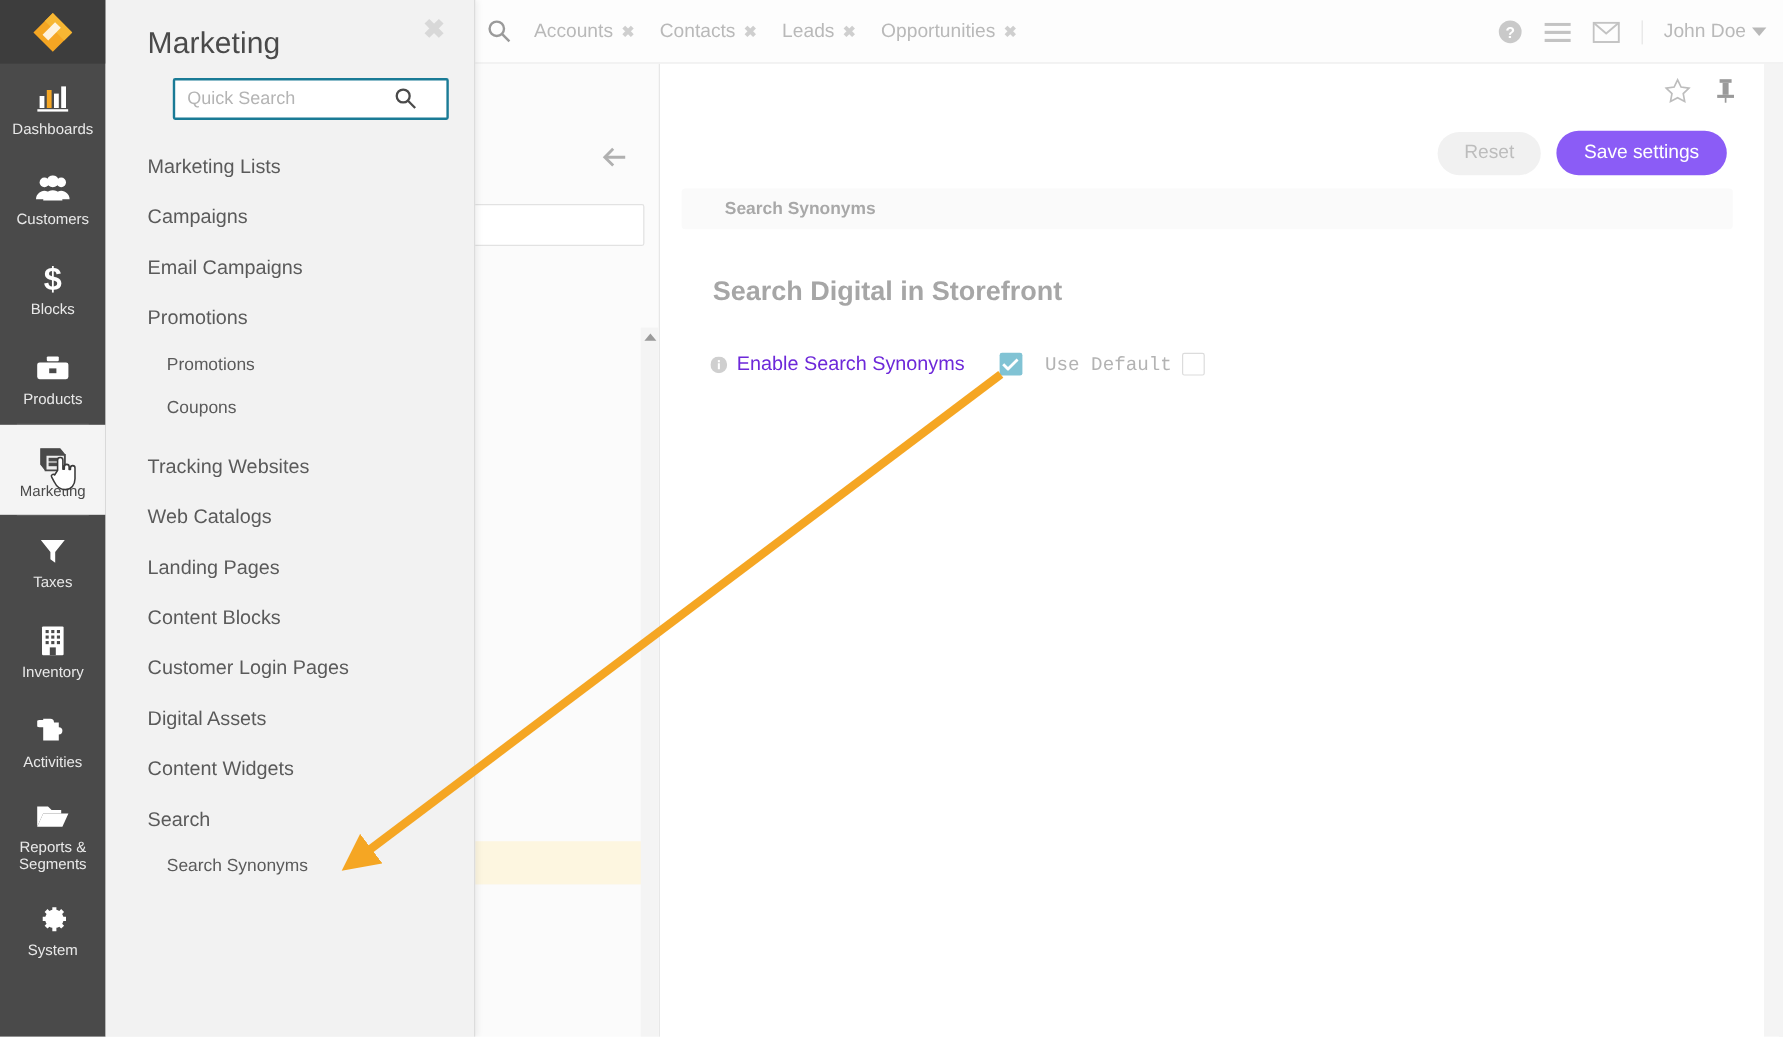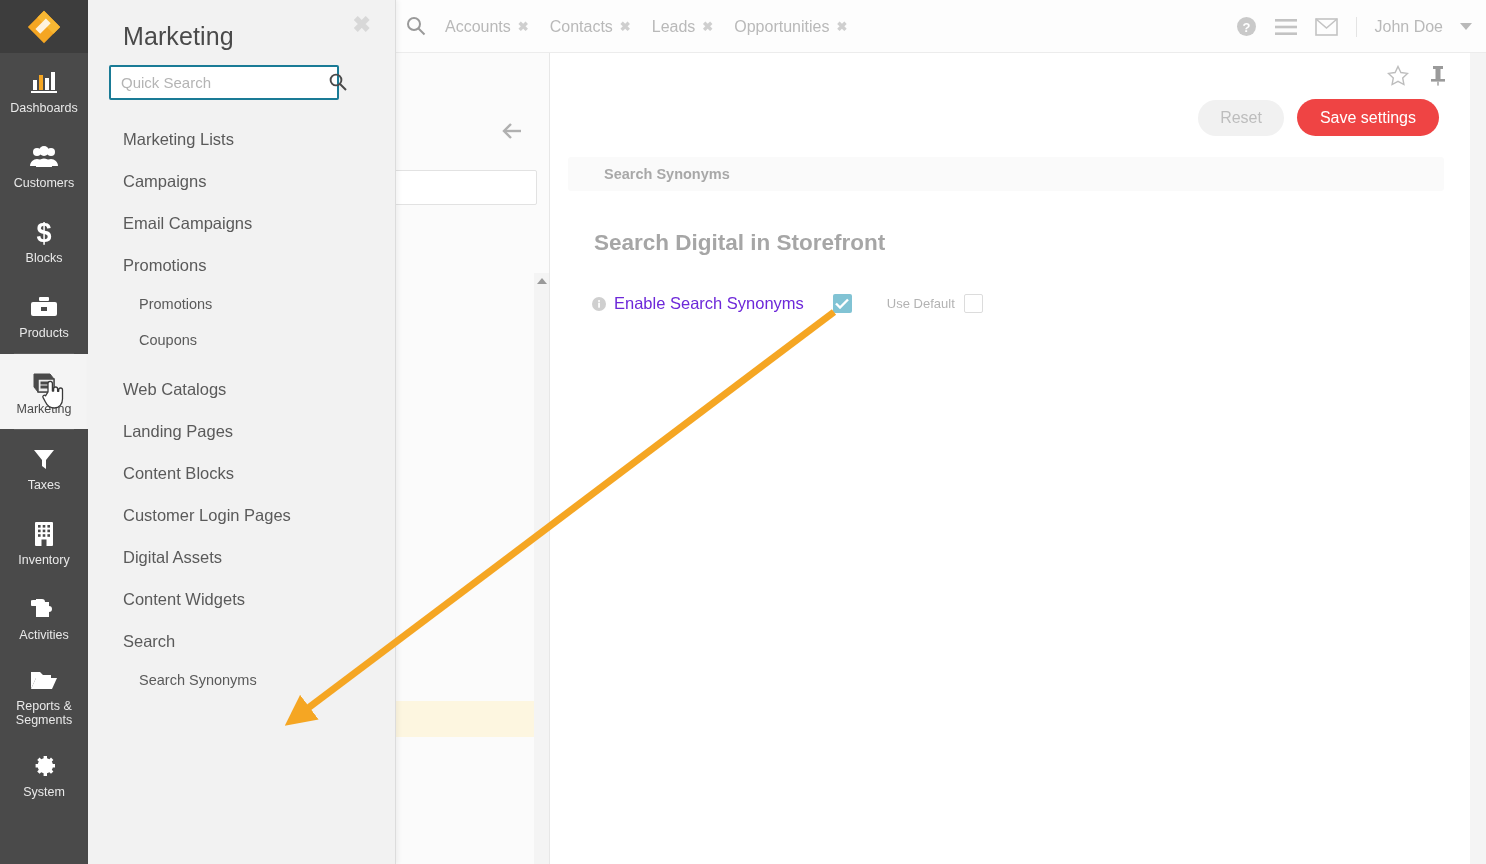--- a/index.html
+++ b/index.html
@@ -44,21 +44,21 @@
   .dd-close {
     position: absolute; right: 24px; top: 14px;
     font-size: 22px; color: #d8d8d8; cursor: pointer;
     font-family: "Liberation Sans", sans-serif; font-weight: bold;
     line-height: 1;
   }
   .dd-title {
     font-size: 25px; color: #4a4a4a; font-weight: normal;
     padding: 22px 0 0 35px; letter-spacing: 0.1px;
   }
-  .dd-search-wrap { padding: 14px 35px 0 21px; position: relative; }
+  .dd-search-wrap { padding: 14px 35px 0 56px; position: relative; }
   .dd-search {
     width: 230px; height: 35px; background: #fff;
     border: 2px solid #1a7b96; border-radius: 2px;
     padding: 0 34px 0 10px; font-size: 15px; color: #555;
     font-family: "Liberation Sans", sans-serif; outline: none;
   }
   .dd-search::placeholder { color: #b4b4b4; }
   .dd-search-ico {
     position: absolute; right: 48px; top: 22px;
     width: 18px; height: 18px; pointer-events: none;
@@ -82,35 +82,35 @@
   .tb-search-ico { position: absolute; left: 318px; top: 16px; width: 20px; height: 20px; cursor:pointer; }
   .tb-tabs { position: absolute; left: 357px; top: 0; height: 53px; display: flex; align-items: center; gap: 0; }
   .tb-tab {
     display: flex; align-items: center; gap: 7px;
     color: #b9b9b9; font-size: 16px; margin-right: 21px; cursor: pointer;
   }
   .tb-tab .tb-x { font-size: 13px; color: #cfcfcf; font-weight: bold; cursor: pointer; }
   .tb-right { position: absolute; right: 14px; top: 0; height: 53px; display: flex; align-items: center; gap: 18px; }
   .tb-ico { cursor: pointer; display: flex; align-items: center; }
   .tb-divider { width: 1px; height: 20px; background: #e4e4e4; }
-  .tb-user { color: #b9b9b9; font-size: 16px; cursor: pointer; display: flex; align-items: center; gap: 17px; }
+  .tb-user { color: #b9b9b9; font-size: 16px; cursor: pointer; display: flex; align-items: center; gap: 5px; }
   .caret-dn { width: 0; height: 0; border-left: 6px solid transparent; border-right: 6px solid transparent; border-top: 7px solid #b9b9b9; }
 
   
   .page-actions { position: absolute; right: 0; top: 53px; width: 700px; height: 96px; z-index: 8; }
   .pa-icons { position: absolute; right: 39px; top: 12px; display: flex; gap: 20px; align-items: center; }
   .pa-ico { cursor: pointer; }
-  .pa-buttons { position: absolute; right: 47px; top: 46px; display: flex; gap: 13px; align-items: flex-end; }
+  .pa-buttons { position: absolute; right: 47px; top: 56px; display: flex; gap: 13px; align-items: flex-end; }
   .btn-reset {
     background: #f1f1f1; color: #bdbdbd; border: none; border-radius: 20px;
     padding: 0 22px; height: 36px; font-size: 16px; cursor: pointer;
     font-family: "Liberation Sans", sans-serif;
   }
   .btn-save {
-    background: #ef4444; color: #fff; border: none; border-radius: 20px;
+    background: #8b5cf6; color: #fff; border: none; border-radius: 20px;
     padding: 0 23px; height: 37px; font-size: 16px; cursor: pointer;
     font-family: "Liberation Sans", sans-serif;
   }
 
   
   .cfg-panel {
     position: absolute; left: 88px; top: 53px; width: 462px; bottom: 0;
     background: #fbfbfb; border-right: 1px solid #e7e7e7; z-index: 5;
   }
   .cfg-collapse { position: absolute; right: 26px; top: 67px; width: 22px; height: 22px; cursor: pointer; }
@@ -143,21 +143,21 @@
   .field-row { margin: 38px 0 0 42px; display: flex; align-items: center; }
   .info-ico { width: 14px; height: 14px; margin-right: 8px; }
   .field-label { font-size: 16.5px; color: #6d28d9; }
   .cbx {
     width: 19px; height: 19px; border-radius: 2px; display: inline-flex;
     align-items: center; justify-content: center; cursor: pointer;
   }
   .cbx.checked { background: #81c3d4; }
   .cbx.unchecked { background: #fff; border: 1px solid #dcdcdc; }
   .cbx svg { display:block; }
-  .use-default-lbl { font-size: 13px; color: #b3b3b3; margin: 0 9px 0 16px; }
+  .use-default-lbl { font-size: 16px; color: #b3b3b3; margin: 0 9px 0 0; font-family: Liberation Mono, monospace; }
 
   
   .right-strip { position: absolute; right: 0; top: 53px; width: 16px; bottom: 0; background: #f4f4f4; z-index: 6; }
 
   
   .annot { position: absolute; left: 0; top: 0; width: 1486px; height: 864px; z-index: 90; pointer-events: none; }
 
   
   .cursor-hand { position: absolute; left: 40px; top: 378px; width: 26px; height: 32px; z-index: 60; pointer-events: none; }
 </style>
@@ -430,20 +430,21 @@
       </span>
     </div>
     <div class="dd-list">
       <div class="dd-item">Marketing Lists</div>
       <div class="dd-item">Campaigns</div>
       <div class="dd-item">Email Campaigns</div>
       <div class="dd-item">Promotions</div>
       <div class="dd-item sub">Promotions</div>
       <div class="dd-item sub">Coupons</div>
       <div class="dd-group-gap"></div>
+      <div class="dd-item">Tracking Websites</div>
       <div class="dd-item">Web Catalogs</div>
       <div class="dd-item">Landing Pages</div>
       <div class="dd-item">Content Blocks</div>
       <div class="dd-item">Customer Login Pages</div>
       <div class="dd-item">Digital Assets</div>
       <div class="dd-item">Content Widgets</div>
       <div class="dd-item">Search</div>
       <div class="dd-item sub">Search Synonyms</div>
     </div>
   </div>

